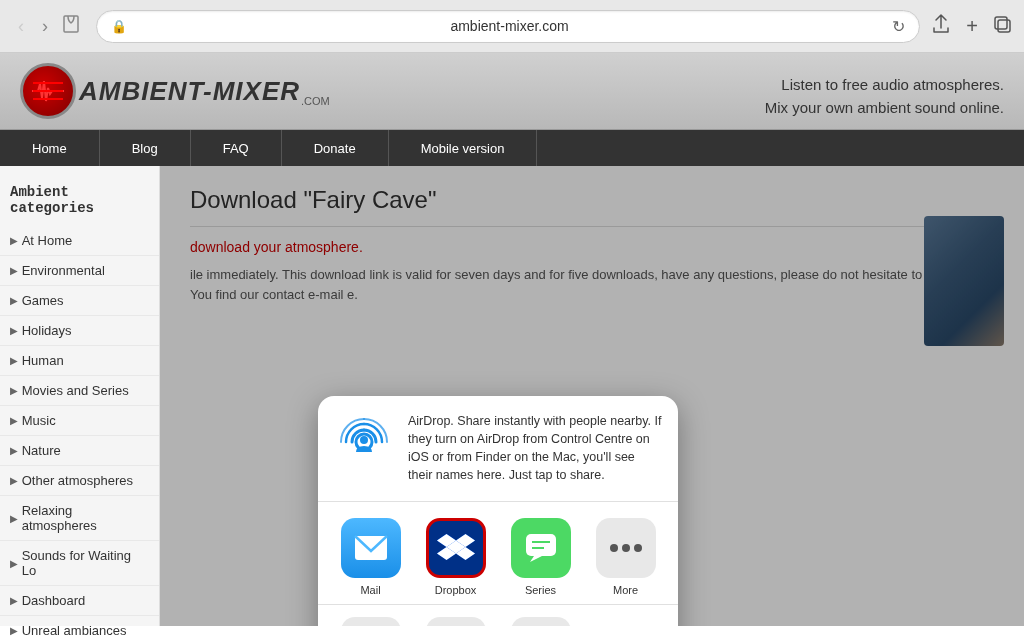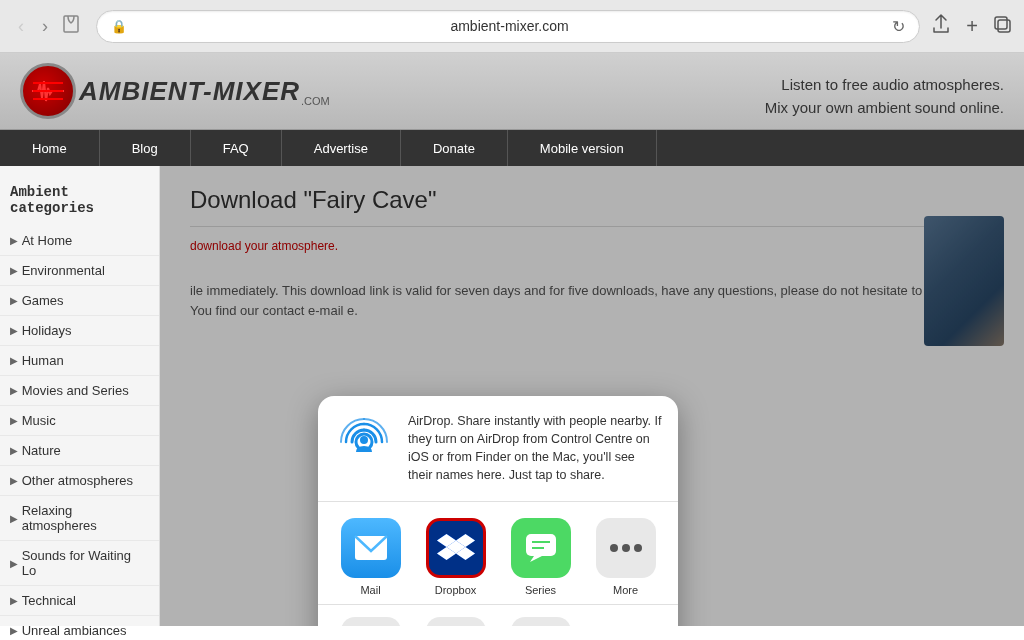--- a/index.html
+++ b/index.html
@@ -139,21 +139,21 @@
     .share-icon-label { font-size: 11px; color: #333; text-align: center; }
 
     
     .share-second-row {
       display: flex; justify-content: space-around; align-items: center;
       padding: 12px 10px 16px;
     }
 
     
     .content-behind { opacity: 1; }
-    .download-text { color: #cc0000; font-size: 12px; margin-bottom: 28px; }
+    .download-text { color: #cc0000; font-size: 14px; margin-bottom: 10px; }
     .content-text { font-size: 13px; color: #555; line-height: 1.5; }
     .image-placeholder {
       position: absolute; right: 20px; top: 50px;
       width: 80px; height: 130px; overflow: hidden; border-radius: 4px;
     }
     .img-gradient {
       width: 100%; height: 100%;
       background: linear-gradient(135deg, #5a7a9a 0%, #3a5a7a 40%, #2a4a6a 70%, #8a7a6a 100%);
     }
 
@@ -215,21 +215,20 @@
     <div class="header-tagline">
       <div>Listen to free audio atmospheres.</div>
       <div>Mix your own ambient sound online.</div>
     </div>
   </div>
 
   <div class="site-nav">
     <div class="nav-item">Home</div>
     <div class="nav-item">Blog</div>
     <div class="nav-item">FAQ</div>
-    <div class="nav-item">Advertise</div>
     <div class="nav-item">Donate</div>
     <div class="nav-item">Mobile version</div>
     <div class="nav-spacer"></div>
   </div>
 
   <div class="main-layout">
 
     <div class="sidebar">
       <div class="sidebar-title">Ambient categories</div>
       <div class="sidebar-item">
@@ -271,21 +270,21 @@
       <div class="sidebar-item">
         <span class="sidebar-arrow">▶</span>
         <span>Relaxing atmospheres</span>
       </div>
       <div class="sidebar-item">
         <span class="sidebar-arrow">▶</span>
         <span>Sounds for Waiting Lo</span>
       </div>
       <div class="sidebar-item">
         <span class="sidebar-arrow">▶</span>
-        <span>Technical</span>
+        <span>Dashboard</span>
       </div>
       <div class="sidebar-item">
         <span class="sidebar-arrow">▶</span>
         <span>Unreal ambiances</span>
       </div>
     </div>
 
     <div class="content-area">
       <div class="content-behind">
         <h1 class="page-title">Download "Fairy Cave"</h1>

